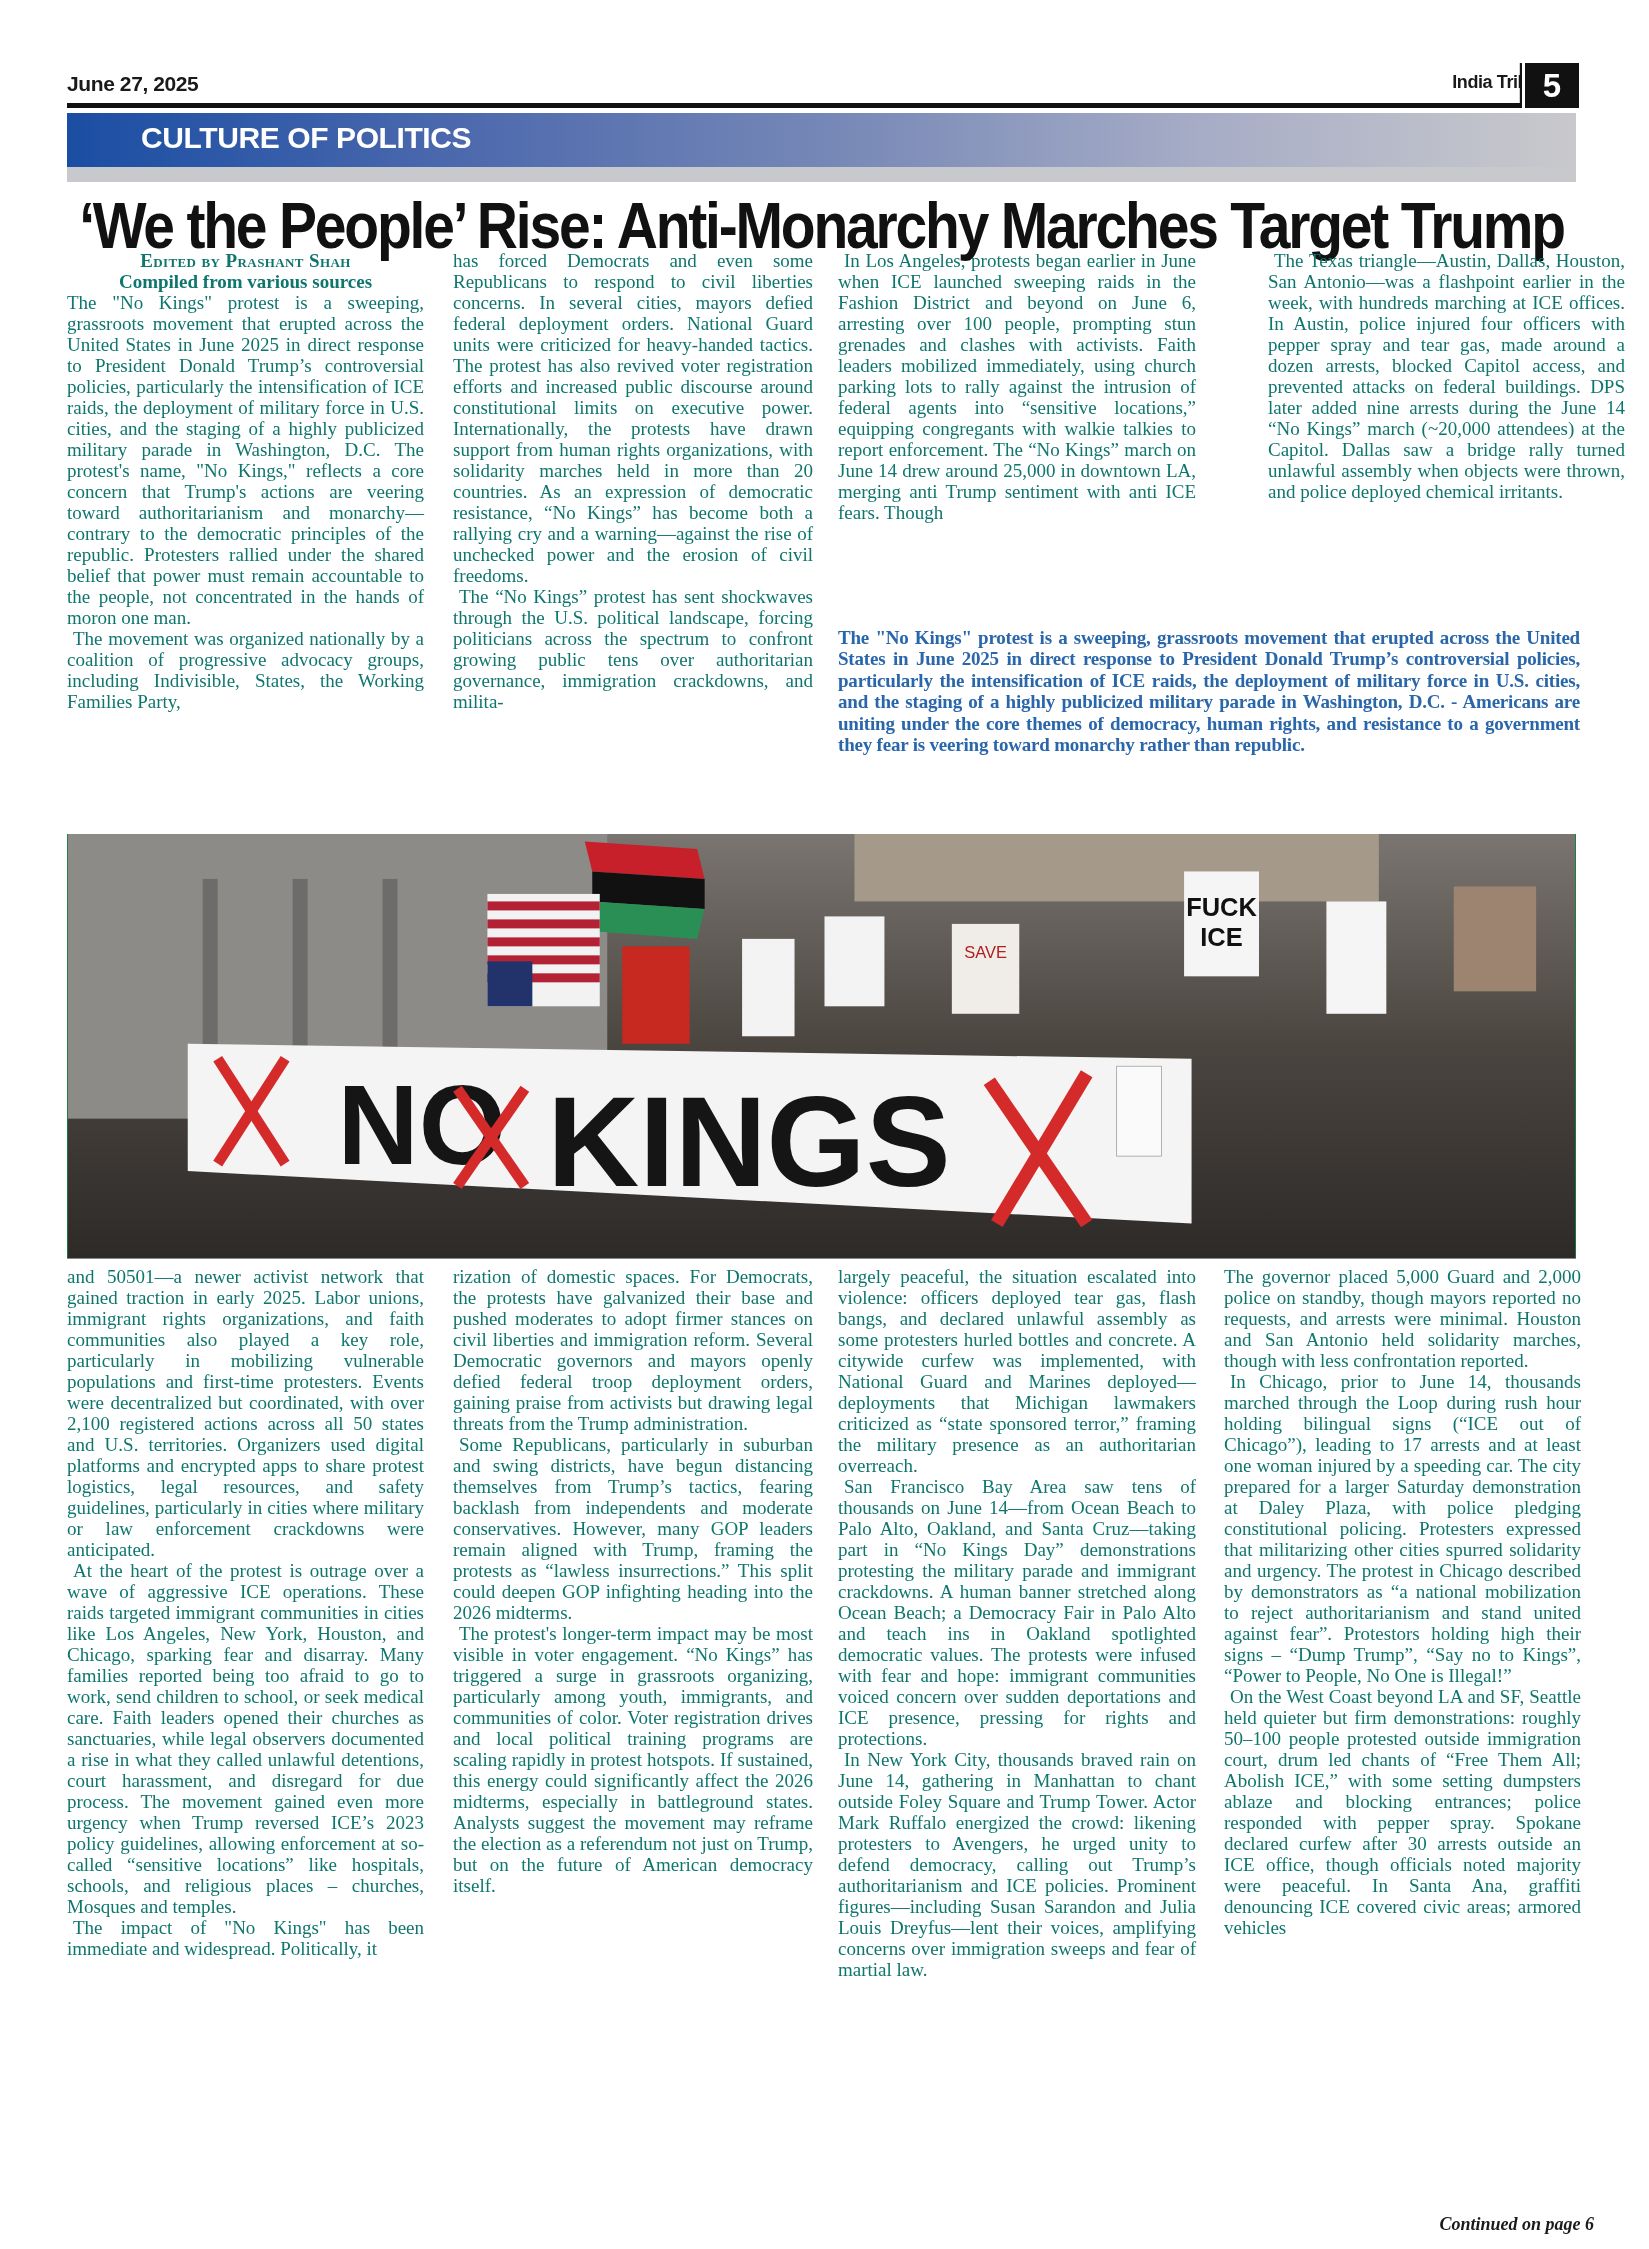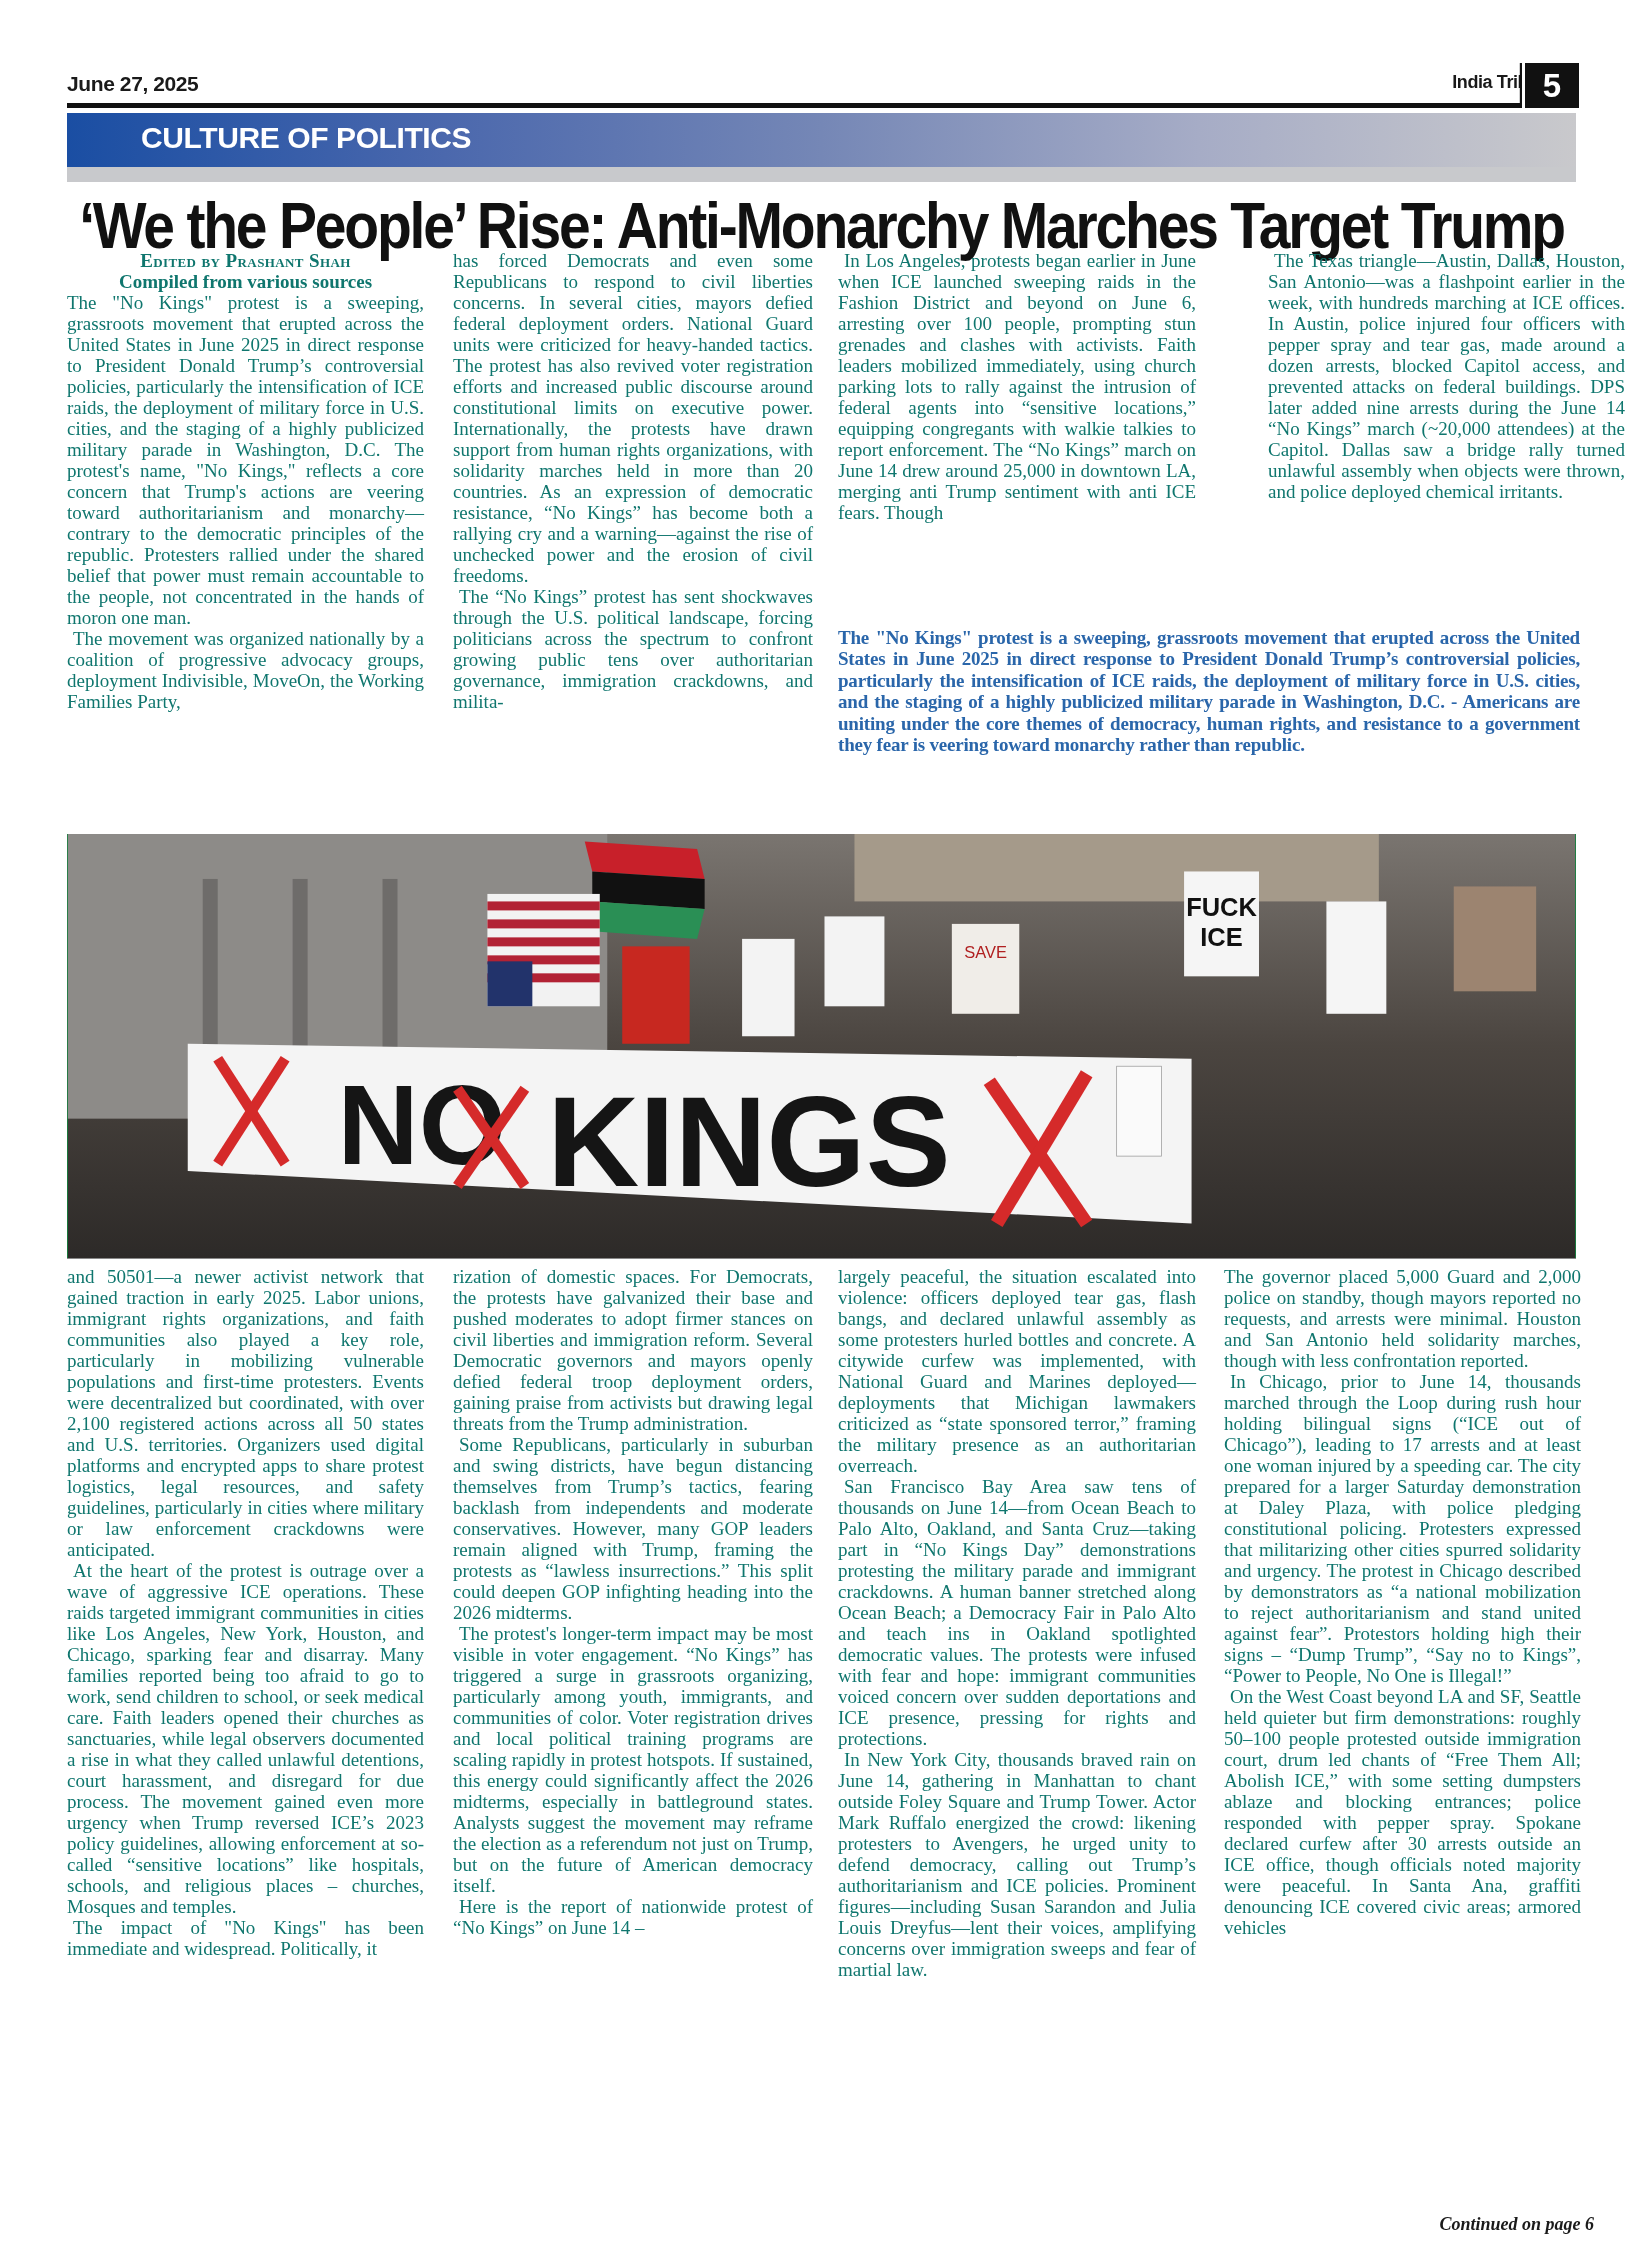--- a/index.html
+++ b/index.html
@@ -33,21 +33,21 @@
 <div class="abs section-bar"></div>
 <div class="abs section-strip"></div>
 <div class="abs section-title">CULTURE OF POLITICS</div>
 
 <h1 class="abs headline" style="margin:0;">‘We the People’ Rise: Anti-Monarchy Marches Target Trump</h1>
 
 <div class="col" style="left:67px; top:250px; width:357px;">
   <div class="byline"><span class="small-caps">Edited by Prashant Shah</span></div>
   <div class="byline">Compiled from various sources</div>
   <p class="first">The "No Kings" protest is a sweeping, grassroots movement that erupted across the United States in June 2025 in direct response to President Donald Trump’s controversial policies, particularly the intensification of ICE raids, the deployment of military force in U.S. cities, and the staging of a highly publicized military parade in Washington, D.C. The protest's name, "No Kings," reflects a core concern that Trump's actions are veering toward authoritarianism and monarchy—contrary to the democratic principles of the republic. Protesters rallied under the shared belief that power must remain accountable to the people, not concentrated in the hands of moron one man.</p>
-  <p>The movement was organized nationally by a coalition of progressive advocacy groups, deployment Indivisible, MoveOn, the Working Families Party,</p>
+  <p>The movement was organized nationally by a coalition of progressive advocacy groups, including Indivisible, States, the Working Families Party,</p>
 </div>
 
 <div class="col" style="left:453px; top:250px; width:360px;">
   <p class="first">has forced Democrats and even some Republicans to respond to civil liberties concerns. In several cities, mayors defied federal deployment orders. National Guard units were criticized for heavy-handed tactics. The protest has also revived voter registration efforts and increased public discourse around constitutional limits on executive power. Internationally, the protests have drawn support from human rights organizations, with solidarity marches held in more than 20 countries. As an expression of democratic resistance, “No Kings” has become both a rallying cry and a warning—against the rise of unchecked power and the erosion of civil freedoms.</p>
   <p>The “No Kings” protest has sent shockwaves through the U.S. political landscape, forcing politicians across the spectrum to confront growing public tens over authoritarian governance, immigration crackdowns, and milita-</p>
 </div>
 
 <div class="col" style="left:838px; top:250px; width:358px;">
   <p>In Los Angeles, protests began earlier in June when ICE launched sweeping raids in the Fashion District and beyond on June 6, arresting over 100 people, prompting stun grenades and clashes with activists. Faith leaders mobilized immediately, using church parking lots to rally against the intrusion of federal agents into “sensitive locations,” equipping congregants with walkie talkies to report enforcement. The “No Kings” march on June 14 drew around 25,000 in downtown LA, merging anti Trump sentiment with anti ICE fears. Though</p>
 </div>
@@ -117,21 +117,20 @@
 <div class="col" style="left:67px; top:1266px; width:357px;">
   <p class="first">and 50501—a newer activist network that gained traction in early 2025. Labor unions, immigrant rights organizations, and faith communities also played a key role, particularly in mobilizing vulnerable populations and first-time protesters. Events were decentralized but coordinated, with over 2,100 registered actions across all 50 states and U.S. territories. Organizers used digital platforms and encrypted apps to share protest logistics, legal resources, and safety guidelines, particularly in cities where military or law enforcement crackdowns were anticipated.</p>
   <p>At the heart of the protest is outrage over a wave of aggressive ICE operations. These raids targeted immigrant communities in cities like Los Angeles, New York, Houston, and Chicago, sparking fear and disarray. Many families reported being too afraid to go to work, send children to school, or seek medical care. Faith leaders opened their churches as sanctuaries, while legal observers documented a rise in what they called unlawful detentions, court harassment, and disregard for due process. The movement gained even more urgency when Trump reversed ICE’s 2023 policy guidelines, allowing enforcement at so-called “sensitive locations” like hospitals, schools, and religious places – churches, Mosques and temples.</p>
   <p>The impact of "No Kings" has been immediate and widespread. Politically, it</p>
 </div>
 
 <div class="col" style="left:453px; top:1266px; width:360px;">
   <p class="first">rization of domestic spaces. For Democrats, the protests have galvanized their base and pushed moderates to adopt firmer stances on civil liberties and immigration reform. Several Democratic governors and mayors openly defied federal troop deployment orders, gaining praise from activists but drawing legal threats from the Trump administration.</p>
   <p>Some Republicans, particularly in suburban and swing districts, have begun distancing themselves from Trump’s tactics, fearing backlash from independents and moderate conservatives. However, many GOP leaders remain aligned with Trump, framing the protests as “lawless insurrections.” This split could deepen GOP infighting heading into the 2026 midterms.</p>
   <p>The protest's longer-term impact may be most visible in voter engagement. “No Kings” has triggered a surge in grassroots organizing, particularly among youth, immigrants, and communities of color. Voter registration drives and local political training programs are scaling rapidly in protest hotspots. If sustained, this energy could significantly affect the 2026 midterms, especially in battleground states. Analysts suggest the movement may reframe the election as a referendum not just on Trump, but on the future of American democracy itself.</p>
-  <p>Here is the report of nationwide protest of “No Kings” on June 14 –</p>
 </div>
 
 <div class="col" style="left:838px; top:1266px; width:358px;">
   <p class="first">largely peaceful, the situation escalated into violence: officers deployed tear gas, flash bangs, and declared unlawful assembly as some protesters hurled bottles and concrete. A citywide curfew was implemented, with National Guard and Marines deployed—deployments that Michigan lawmakers criticized as “state sponsored terror,” framing the military presence as an authoritarian overreach.</p>
   <p>San Francisco Bay Area saw tens of thousands on June 14—from Ocean Beach to Palo Alto, Oakland, and Santa Cruz—taking part in “No Kings Day” demonstrations protesting the military parade and immigrant crackdowns. A human banner stretched along Ocean Beach; a Democracy Fair in Palo Alto and teach ins in Oakland spotlighted democratic values. The protests were infused with fear and hope: immigrant communities voiced concern over sudden deportations and ICE presence, pressing for rights and protections.</p>
   <p>In New York City, thousands braved rain on June 14, gathering in Manhattan to chant outside Foley Square and Trump Tower. Actor Mark Ruffalo energized the crowd: likening protesters to Avengers, he urged unity to defend democracy, calling out Trump’s authoritarianism and ICE policies. Prominent figures—including Susan Sarandon and Julia Louis Dreyfus—lent their voices, amplifying concerns over immigration sweeps and fear of martial law.</p>
 </div>
 
 <div class="col" style="left:1224px; top:1266px; width:357px;">
   <p class="first">The governor placed 5,000 Guard and 2,000 police on standby, though mayors reported no requests, and arrests were minimal. Houston and San Antonio held solidarity marches, though with less confrontation reported.</p>

